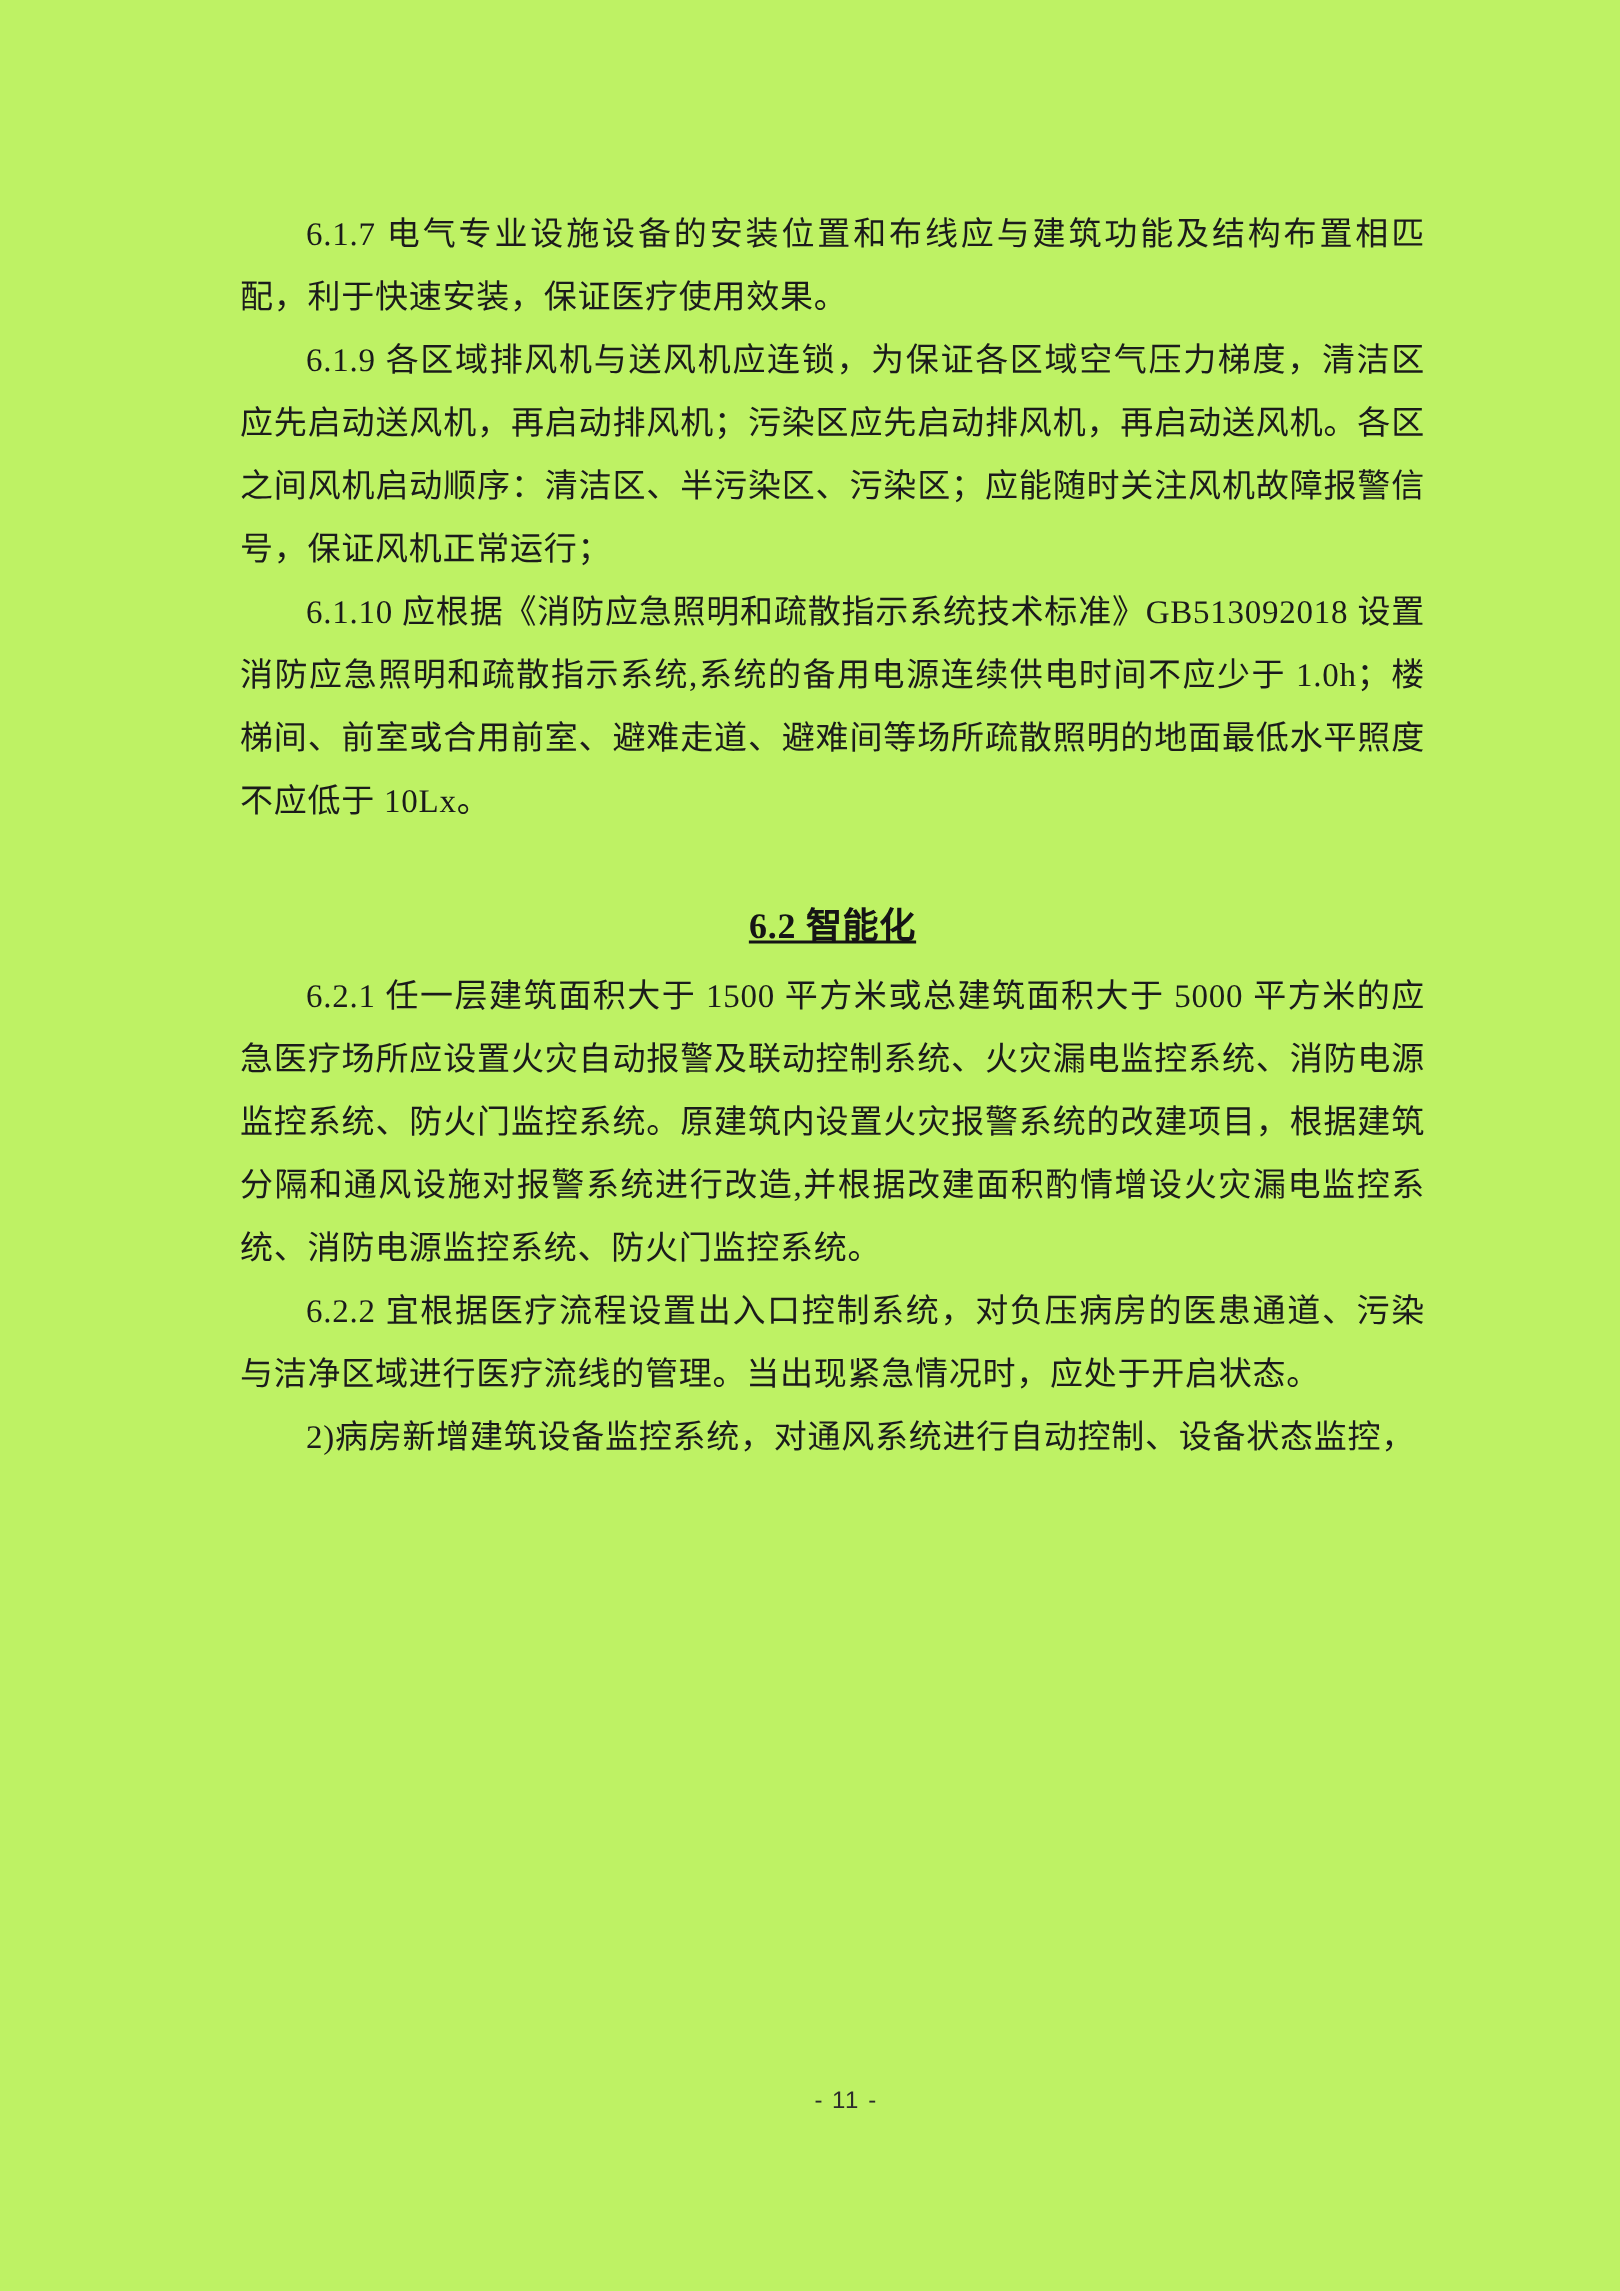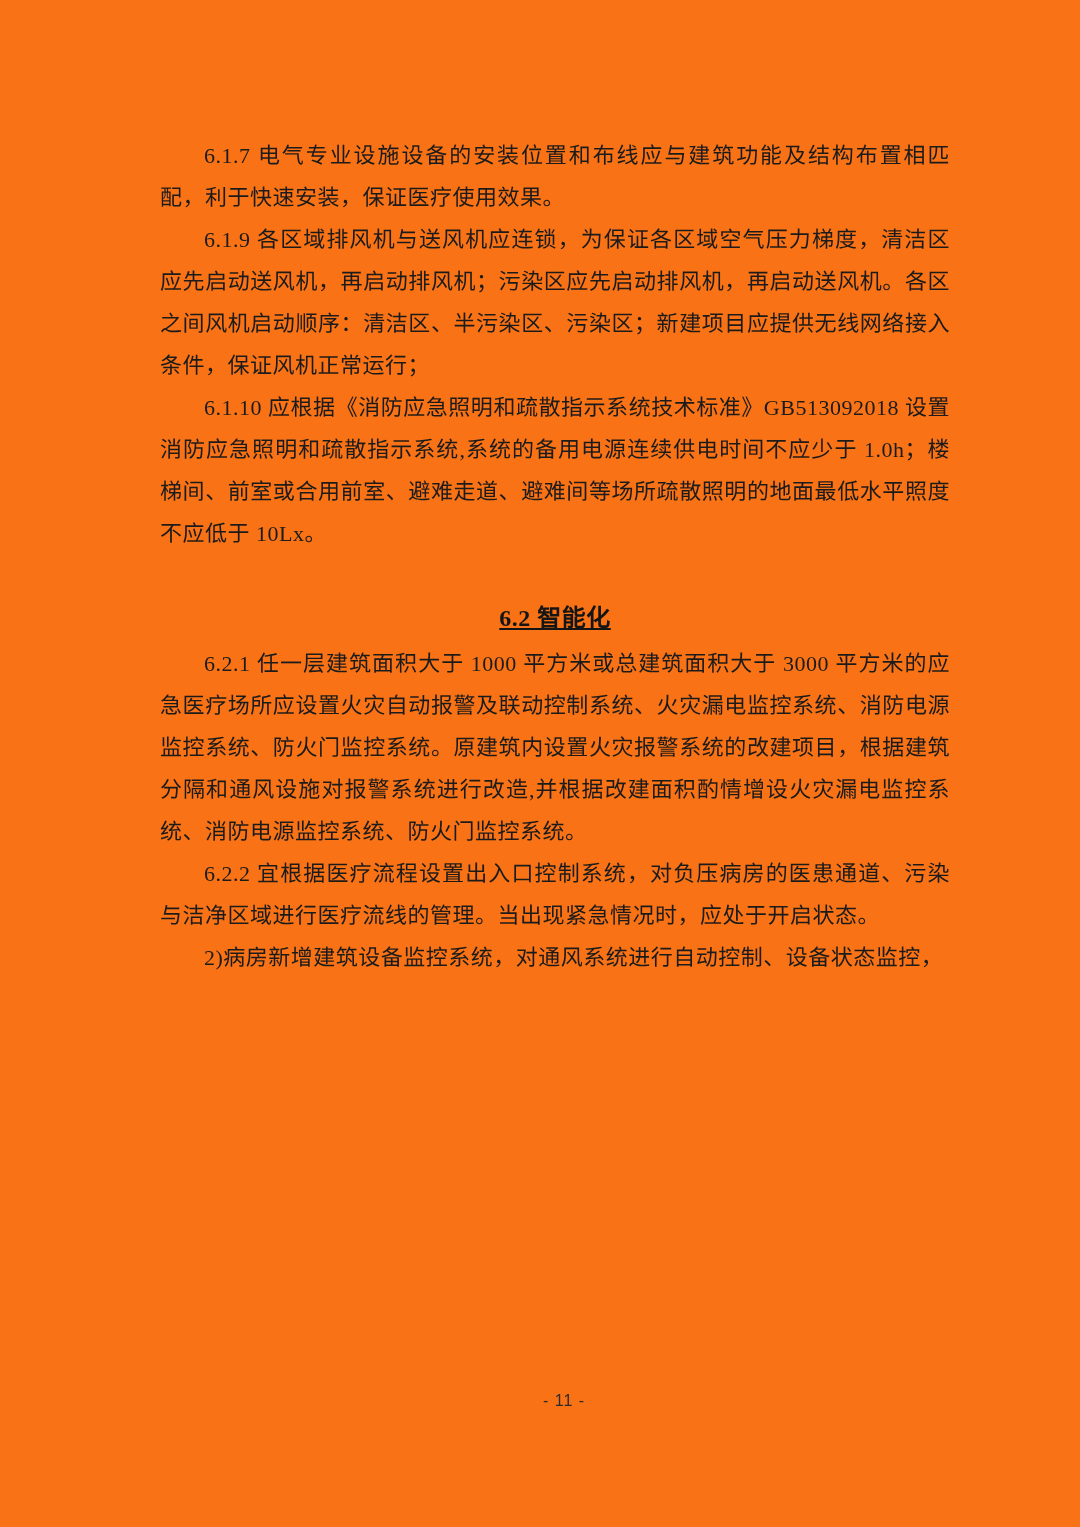--- a/index.html
+++ b/index.html
@@ -12,21 +12,21 @@
     background: #fdfdfd;
     font-family: "Liberation Serif", "DejaVu Serif", serif;
     position: relative;
     overflow: hidden;
   }
   .page {
     position: absolute;
     left: 0; top: 0;
     width: 1080px;
     height: 1527px;
-    background: #f97316;
+    background: #bef264;
   }
   .content {
     position: absolute;
     left: 160px;
     top: 135px;
     width: 790px;
     color: #1b1b1b;
   }
   .para {
     margin: 0;
@@ -59,21 +59,21 @@
     color: #2b2b2b;
     padding-left: 24px;
   }
 </style>
 </head>
 <body>
 
 <div class="page">
   <div class="content">
     <p class="para">6.1.7 电气专业设施设备的安装位置和布线应与建筑功能及结构布置相匹配，利于快速安装，保证医疗使用效果。</p>
-    <p class="para">6.1.9 各区域排风机与送风机应连锁，为保证各区域空气压力梯度，清洁区应先启动送风机，再启动排风机；污染区应先启动排风机，再启动送风机。各区之间风机启动顺序：清洁区、半污染区、污染区；新建项目应提供无线网络接入条件，保证风机正常运行；</p>
+    <p class="para">6.1.9 各区域排风机与送风机应连锁，为保证各区域空气压力梯度，清洁区应先启动送风机，再启动排风机；污染区应先启动排风机，再启动送风机。各区之间风机启动顺序：清洁区、半污染区、污染区；应能随时关注风机故障报警信号，保证风机正常运行；</p>
     <p class="para">6.1.10 应根据《消防应急照明和疏散指示系统技术标准》GB513092018 设置消防应急照明和疏散指示系统,系统的备用电源连续供电时间不应少于 1.0h；楼梯间、前室或合用前室、避难走道、避难间等场所疏散照明的地面最低水平照度不应低于 10Lx。</p>
     <h2 class="para heading">6.2 智能化</h2>
-    <p class="para">6.2.1 任一层建筑面积大于 1000 平方米或总建筑面积大于 3000 平方米的应急医疗场所应设置火灾自动报警及联动控制系统、火灾漏电监控系统、消防电源监控系统、防火门监控系统。原建筑内设置火灾报警系统的改建项目，根据建筑分隔和通风设施对报警系统进行改造,并根据改建面积酌情增设火灾漏电监控系统、消防电源监控系统、防火门监控系统。</p>
+    <p class="para">6.2.1 任一层建筑面积大于 1500 平方米或总建筑面积大于 5000 平方米的应急医疗场所应设置火灾自动报警及联动控制系统、火灾漏电监控系统、消防电源监控系统、防火门监控系统。原建筑内设置火灾报警系统的改建项目，根据建筑分隔和通风设施对报警系统进行改造,并根据改建面积酌情增设火灾漏电监控系统、消防电源监控系统、防火门监控系统。</p>
     <p class="para">6.2.2 宜根据医疗流程设置出入口控制系统，对负压病房的医患通道、污染与洁净区域进行医疗流线的管理。当出现紧急情况时，应处于开启状态。</p>
     <p class="para">2)病房新增建筑设备监控系统，对通风系统进行自动控制、设备状态监控，</p>
   </div>
   <div class="footer">- 11 -</div>
 </div>
 
 </body></html>

